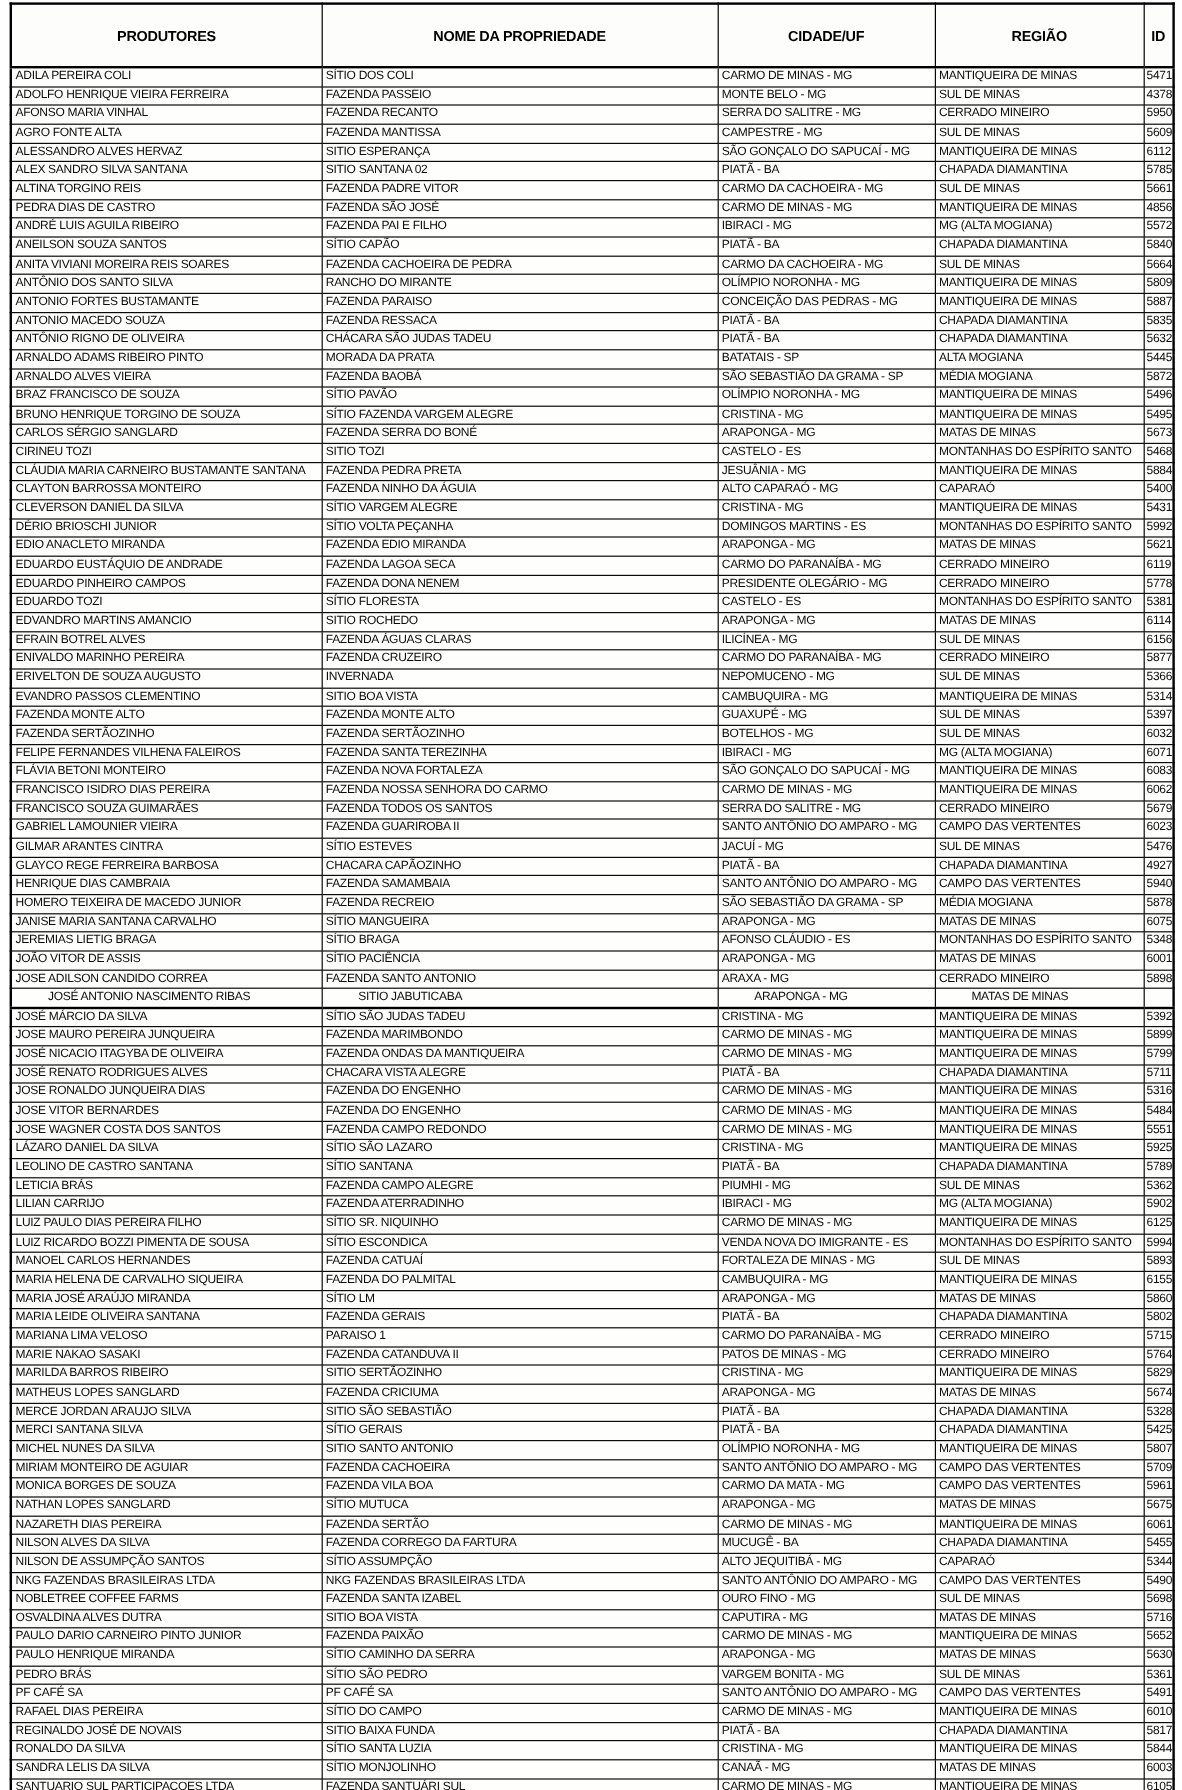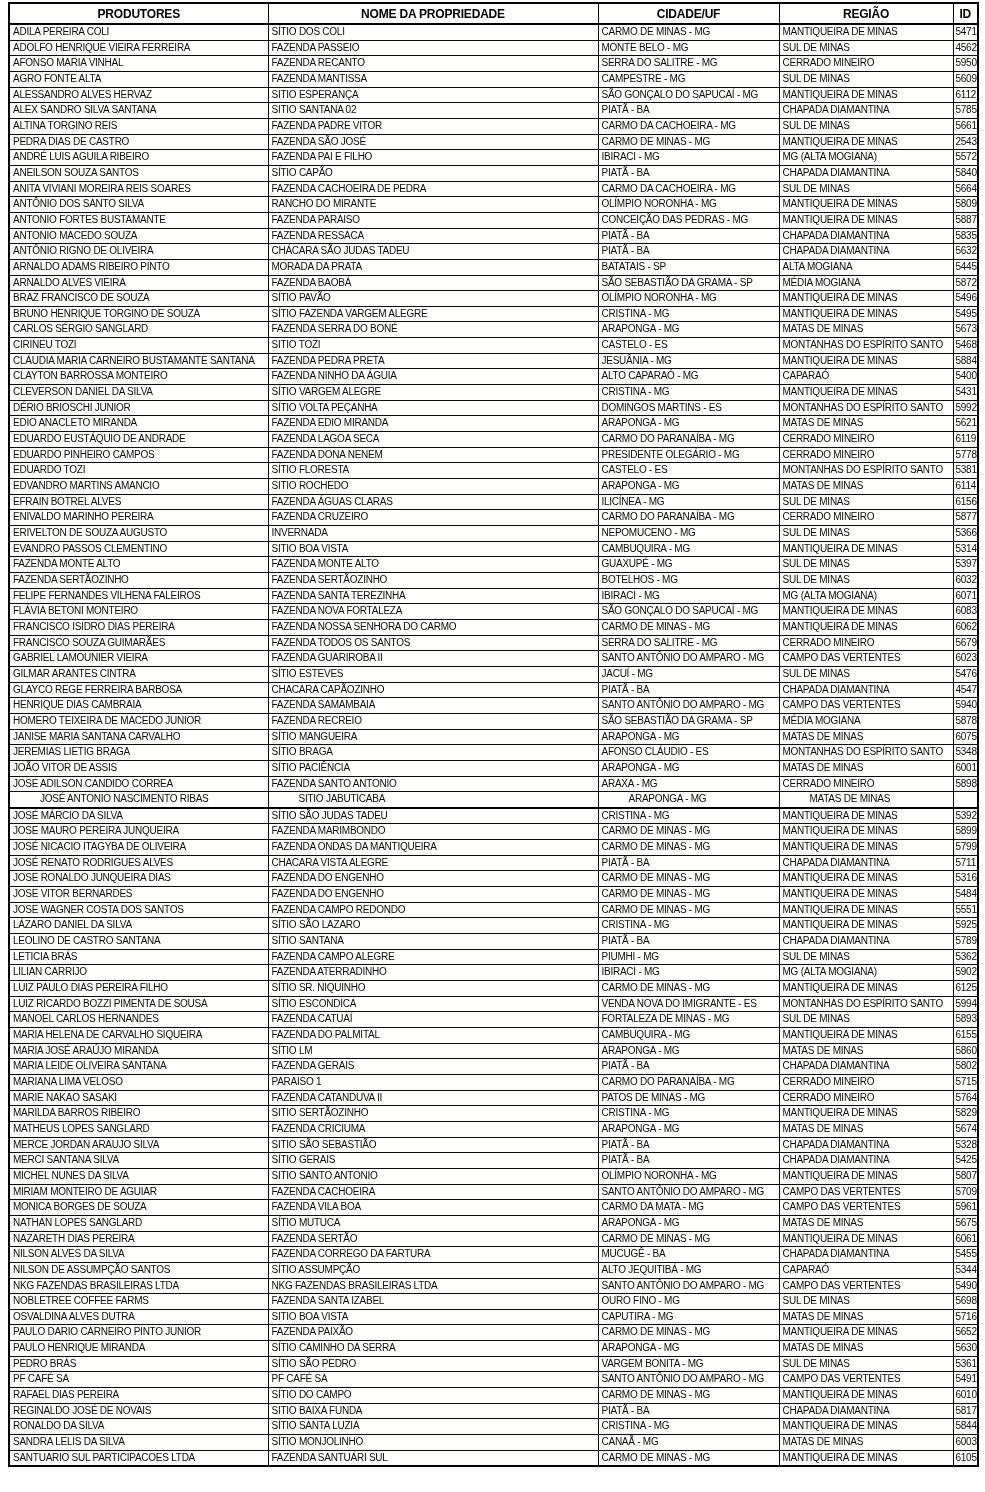--- a/index.html
+++ b/index.html
@@ -32,21 +32,21 @@
   thead th {
     height: 19px;
     border: 1px solid #000000;
     border-bottom: 2px solid #000000;
     background: #fdfdfc;
     font-size: 12px;
     font-weight: bold;
     color: #000000;
     text-align: center;
     vertical-align: middle;
-    padding: 0 2px;
+    padding: 16px 2px;
     letter-spacing: -0.2px;
     overflow: hidden;
     white-space: nowrap;
   }
   tbody td {
     height: 14.65px;
     max-height: 14.65px;
     border: 1px solid #0a0a0a;
     font-size: 10px;
     line-height: 14.65px;
@@ -90,21 +90,21 @@
           <td>SÍTIO DOS COLI</td>
           <td>CARMO DE MINAS - MG</td>
           <td>MANTIQUEIRA DE MINAS</td>
           <td>5471</td>
         </tr>
         <tr>
           <td>ADOLFO HENRIQUE VIEIRA FERREIRA</td>
           <td>FAZENDA PASSEIO</td>
           <td>MONTE BELO - MG</td>
           <td>SUL DE MINAS</td>
-          <td>4562</td>
+          <td>4378</td>
         </tr>
         <tr>
           <td>AFONSO MARIA VINHAL</td>
           <td>FAZENDA RECANTO</td>
           <td>SERRA DO SALITRE - MG</td>
           <td>CERRADO MINEIRO</td>
           <td>5950</td>
         </tr>
         <tr>
           <td>AGRO FONTE ALTA</td>
@@ -132,21 +132,21 @@
           <td>FAZENDA PADRE VITOR</td>
           <td>CARMO DA CACHOEIRA - MG</td>
           <td>SUL DE MINAS</td>
           <td>5661</td>
         </tr>
         <tr>
           <td>PEDRA DIAS DE CASTRO</td>
           <td>FAZENDA SÃO JOSÉ</td>
           <td>CARMO DE MINAS - MG</td>
           <td>MANTIQUEIRA DE MINAS</td>
-          <td>2543</td>
+          <td>4856</td>
         </tr>
         <tr>
           <td>ANDRÉ LUIS AGUILA RIBEIRO</td>
           <td>FAZENDA PAI E FILHO</td>
           <td>IBIRACI - MG</td>
           <td>MG (ALTA MOGIANA)</td>
           <td>5572</td>
         </tr>
         <tr>
           <td>ANEILSON SOUZA SANTOS</td>
@@ -377,21 +377,21 @@
           <td>SÍTIO ESTEVES</td>
           <td>JACUÍ - MG</td>
           <td>SUL DE MINAS</td>
           <td>5476</td>
         </tr>
         <tr>
           <td>GLAYCO REGE FERREIRA BARBOSA</td>
           <td>CHACARA CAPÃOZINHO</td>
           <td>PIATÃ - BA</td>
           <td>CHAPADA DIAMANTINA</td>
-          <td>4547</td>
+          <td>4927</td>
         </tr>
         <tr>
           <td>HENRIQUE DIAS CAMBRAIA</td>
           <td>FAZENDA SAMAMBAIA</td>
           <td>SANTO ANTÔNIO DO AMPARO - MG</td>
           <td>CAMPO DAS VERTENTES</td>
           <td>5940</td>
         </tr>
         <tr>
           <td>HOMERO TEIXEIRA DE MACEDO JUNIOR</td>

